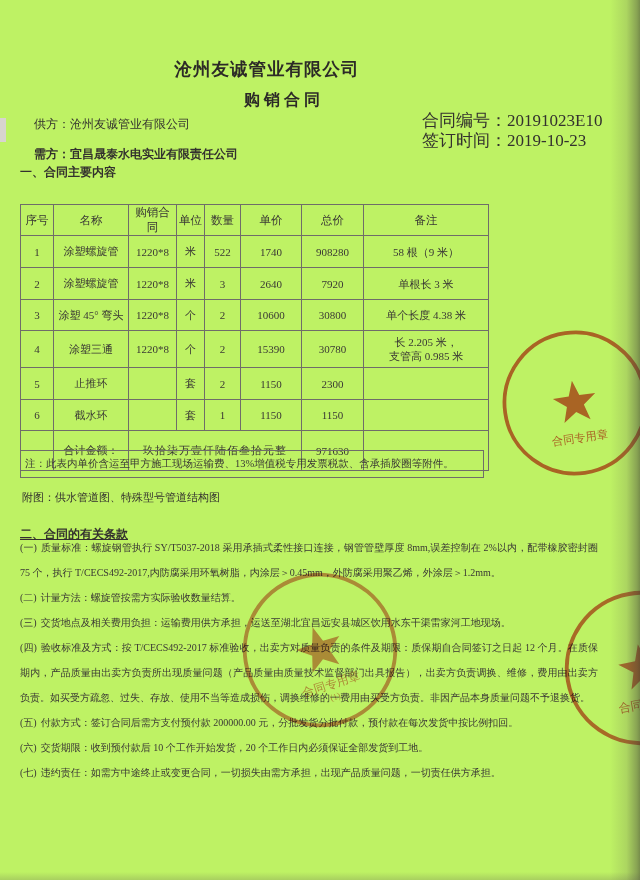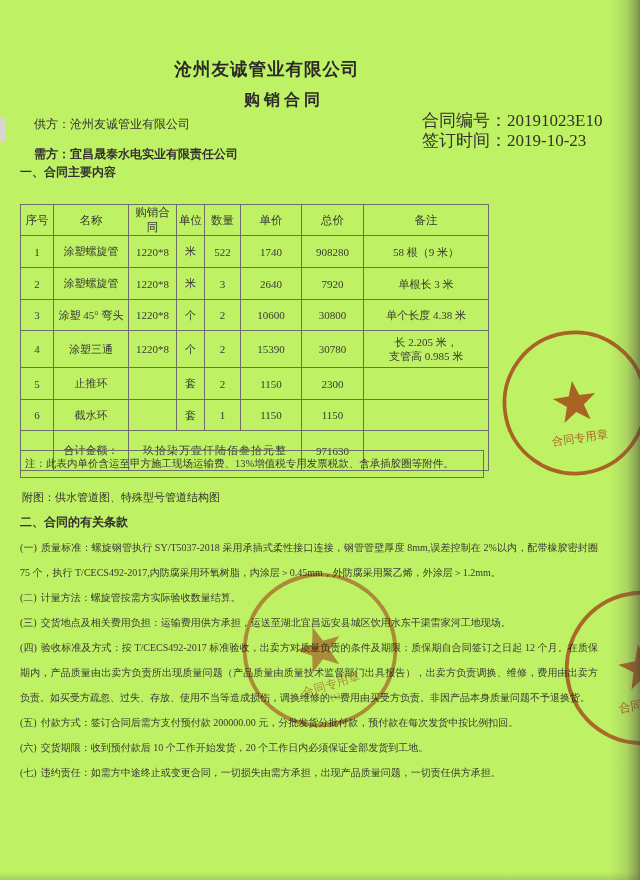--- a/index.html
+++ b/index.html
@@ -51,21 +51,21 @@
   }
   table.main th{font-size:11.5px;}
   td.remark{white-space:pre-line;line-height:14px;}
   td.amount-cn{font-size:11.5px;letter-spacing:1px;}
   .note-box{
     position:absolute;top:450px;left:20px;width:458px;height:26px;
     border:1px solid #6f6d69;font-size:10.5px;line-height:26px;
     padding-left:4px;white-space:nowrap;color:#3a3834;overflow:hidden;
   }
   .attachment-line{position:absolute;top:490px;left:22px;font-size:11px;white-space:nowrap;}
-  .section-two{top:514px;}
+  .section-two{top:526px;text-decoration:underline;}
   .clauses{
     position:absolute;top:535px;left:20px;width:578px;
     font-size:10px;line-height:25px;text-align:justify;color:#3a3834;
   }
   .clauses p{margin:0;}
   .clause-no{margin-right:4px;}
 
   
   .seal-wrap{position:absolute;mix-blend-mode:multiply;pointer-events:none;z-index:5;}
   .seal-wrap svg{display:block;}

